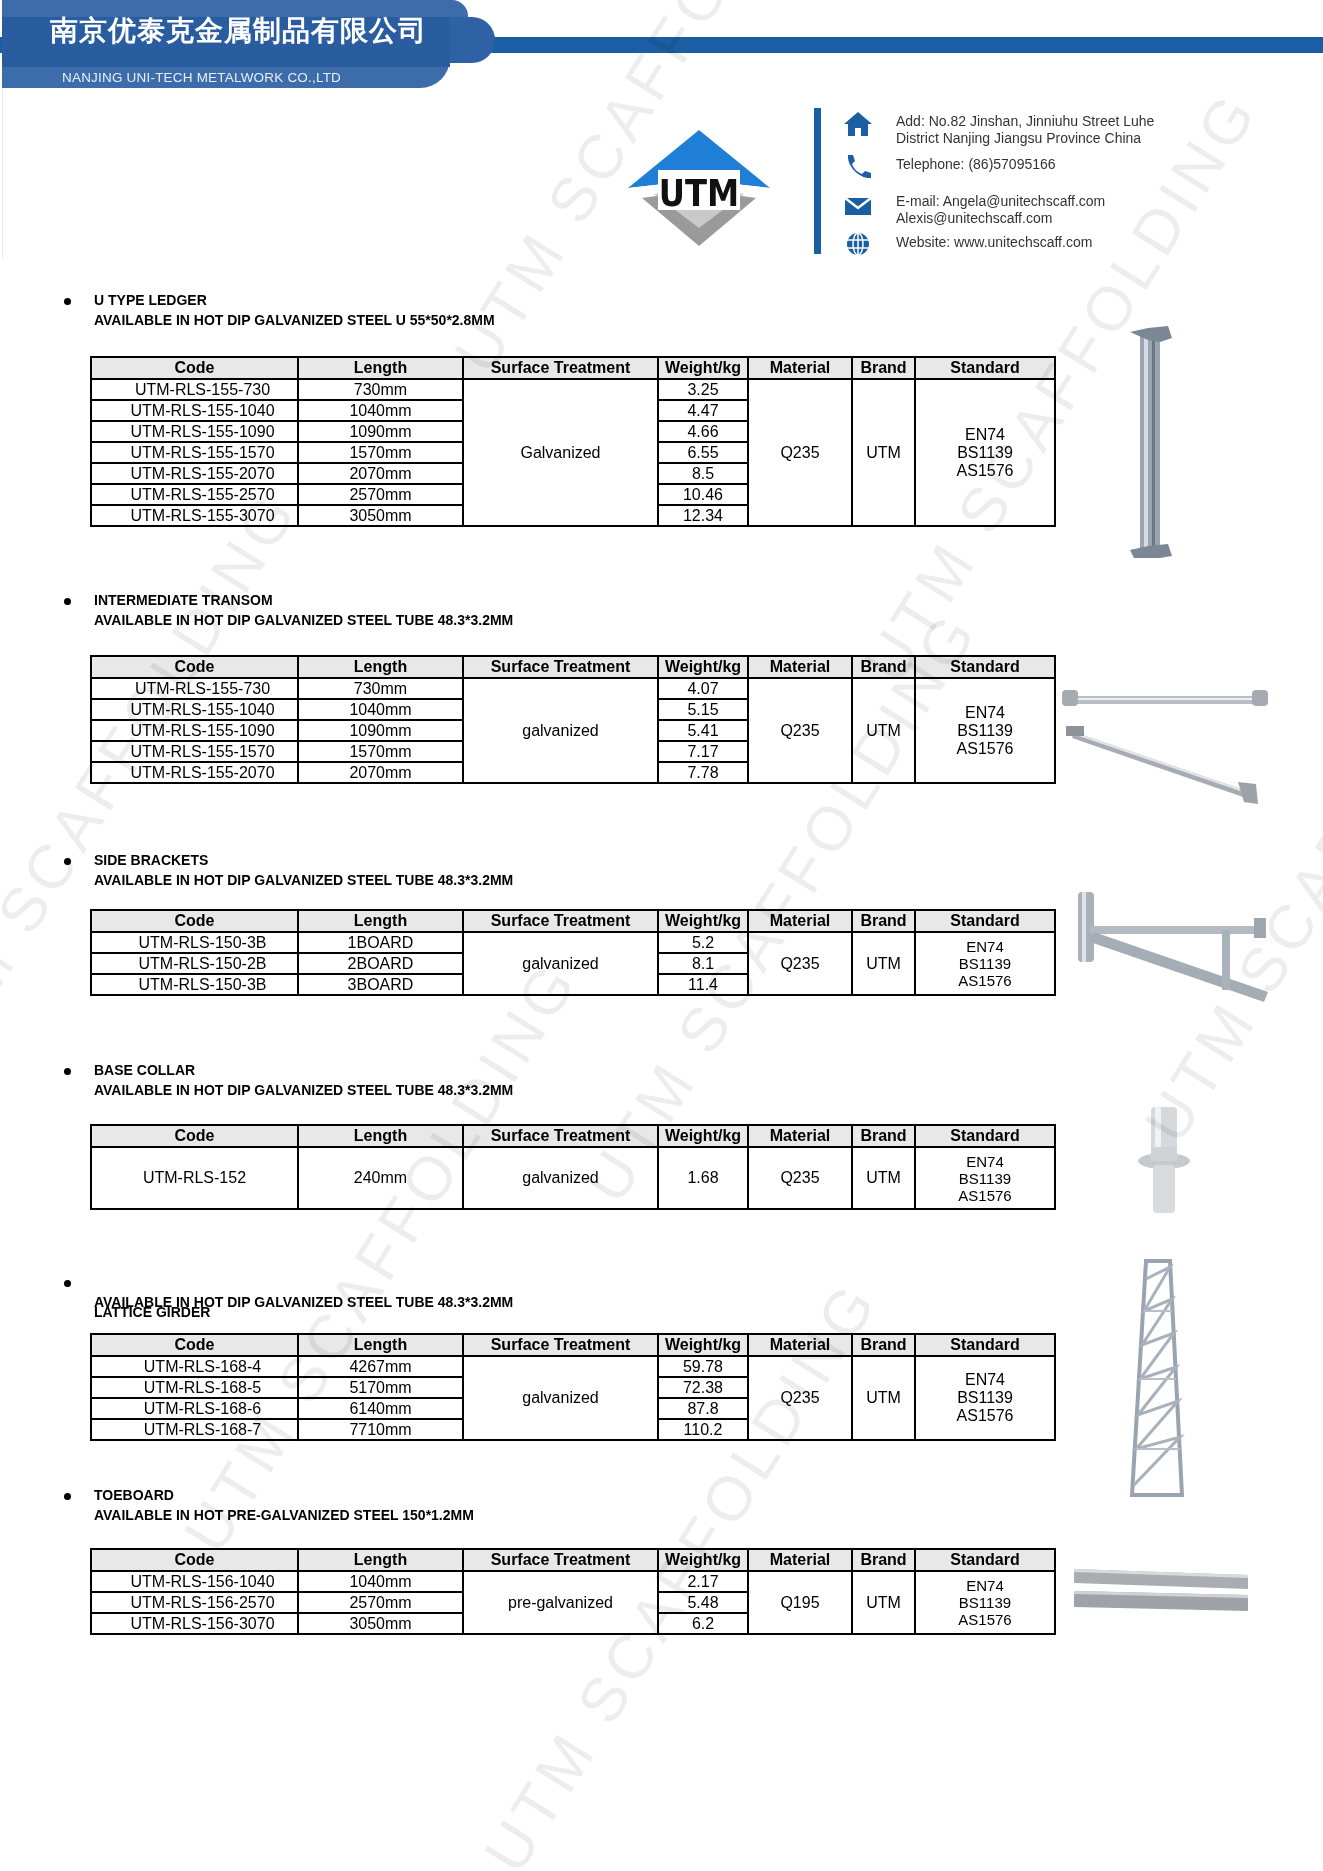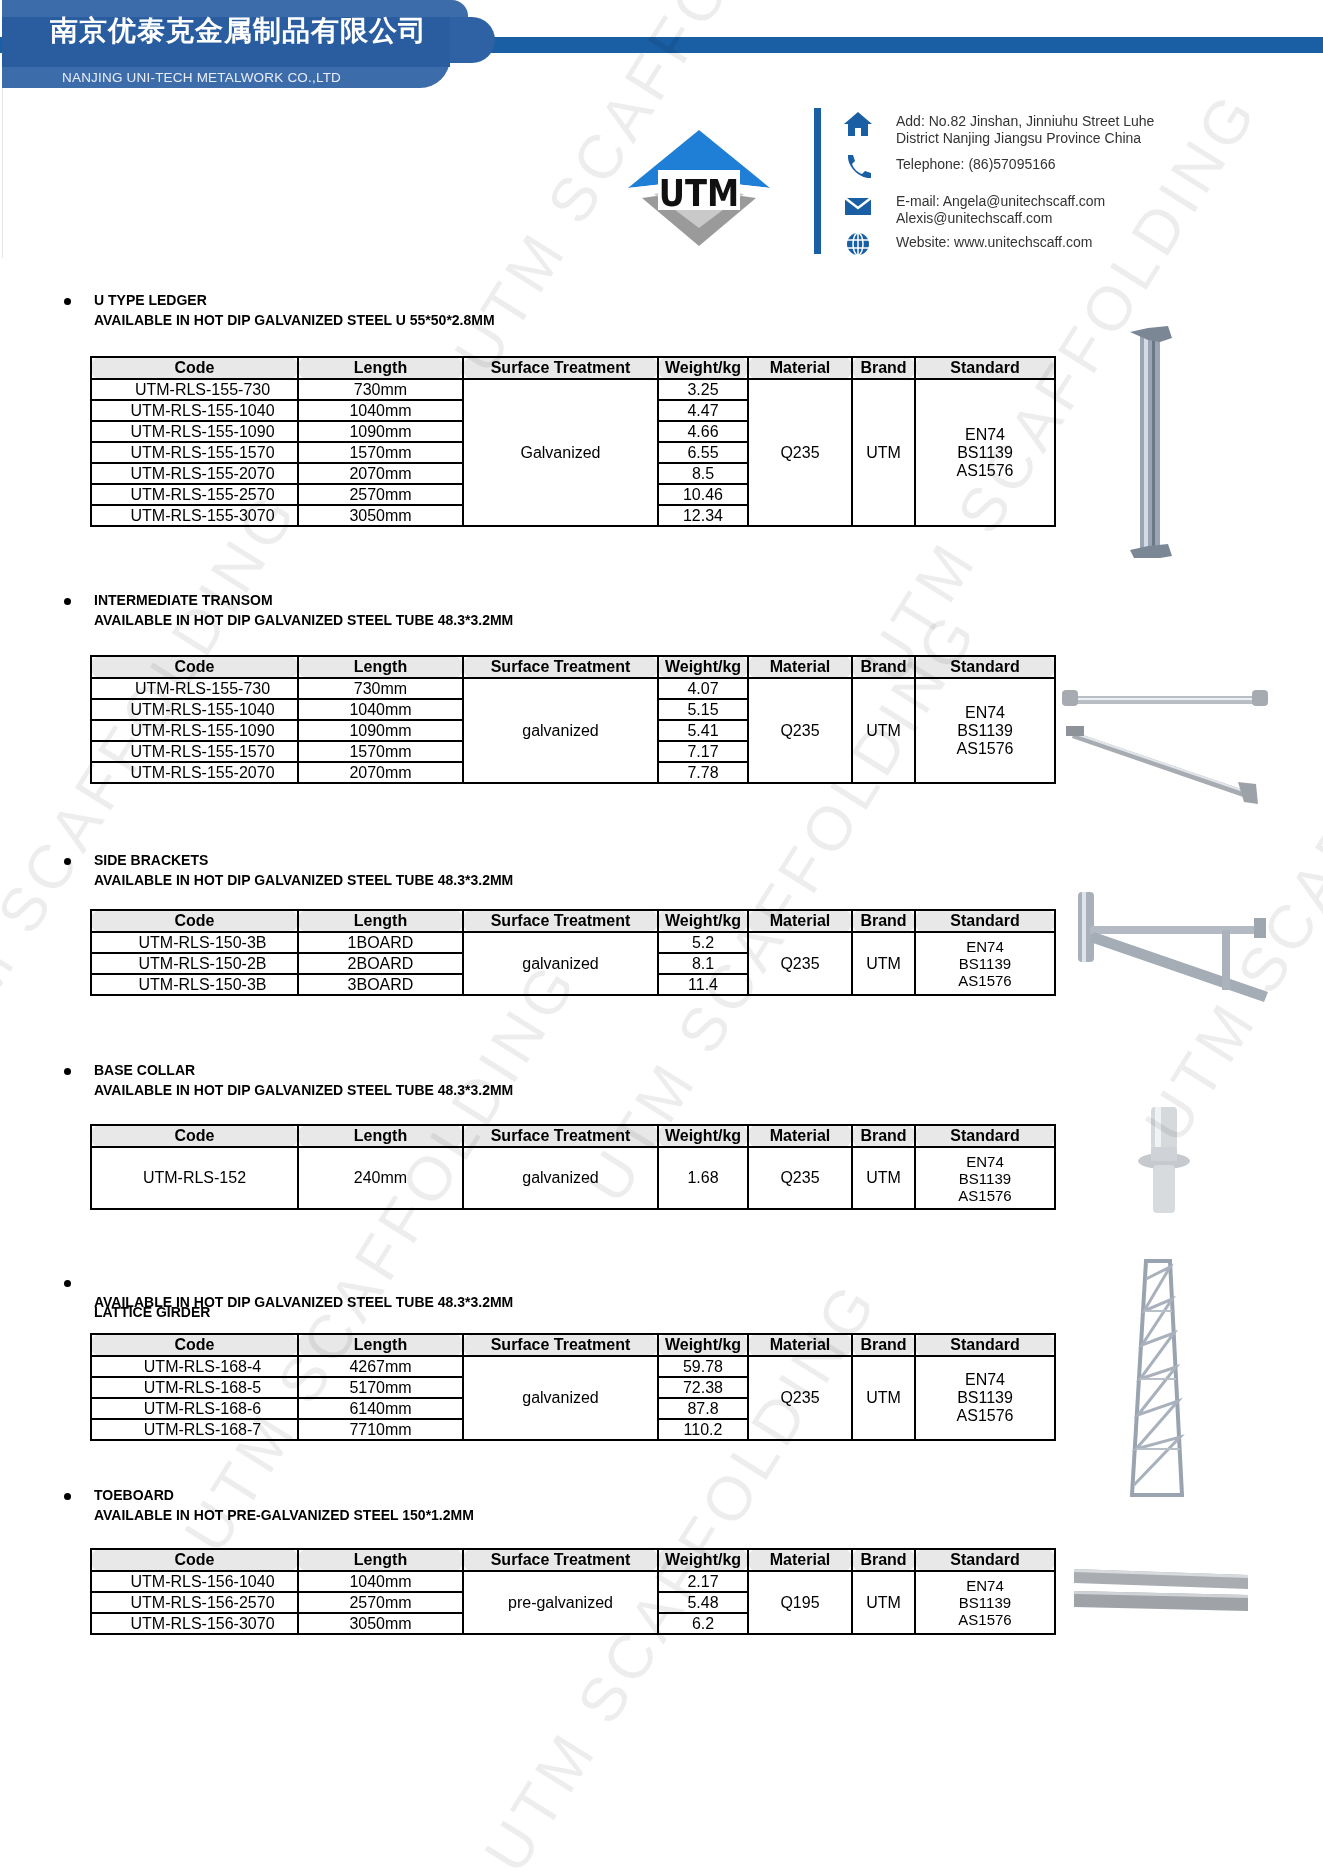--- a/index.html
+++ b/index.html
@@ -28,21 +28,21 @@
   
   .wm { position: absolute; font-size: 62px; font-weight: normal; color: rgba(0,0,0,0.07);
         letter-spacing: 6px; white-space: nowrap; transform-origin: left center; pointer-events: none; z-index: 5; }
 
   
   .bullet { position: absolute; left: 64px; width: 7px; height: 7px; border-radius: 50%; background: #000; }
   .sec-title, .sec-sub { position: absolute; left: 94px; font-size: 14px; font-weight: bold; white-space: nowrap; }
 
   table.spec { position: absolute; left: 90px; width: 964px; border-collapse: collapse; table-layout: fixed; font-size: 16px; z-index: 2; }
   table.spec th, table.spec td { border: 2px solid #000; padding: 0; line-height: 18px; height: 19px; text-align: center; vertical-align: middle; }
-  table.spec th { background: #e8e8e8; font-weight: bold; height: 20px; border-radius: 9px; }
+  table.spec th { background: #e8e8e8; font-weight: bold; height: 20px; }
   table.spec td.code { text-align: center; padding-left: 16px; }
   table.spec col.c1 { width: 207px; } table.spec col.c2 { width: 165px; }
   table.spec col.c3 { width: 195px; } table.spec col.c4 { width: 90px; }
   table.spec col.c5 { width: 104px; } table.spec col.c6 { width: 63px; }
   table.spec col.c7 { width: 140px; }
   td.std { line-height: 20px; }
   td.std.tight { line-height: 17px; font-size: 15px; }
   table.single td { height: 60px; }
 
   .photo { position: absolute; }

